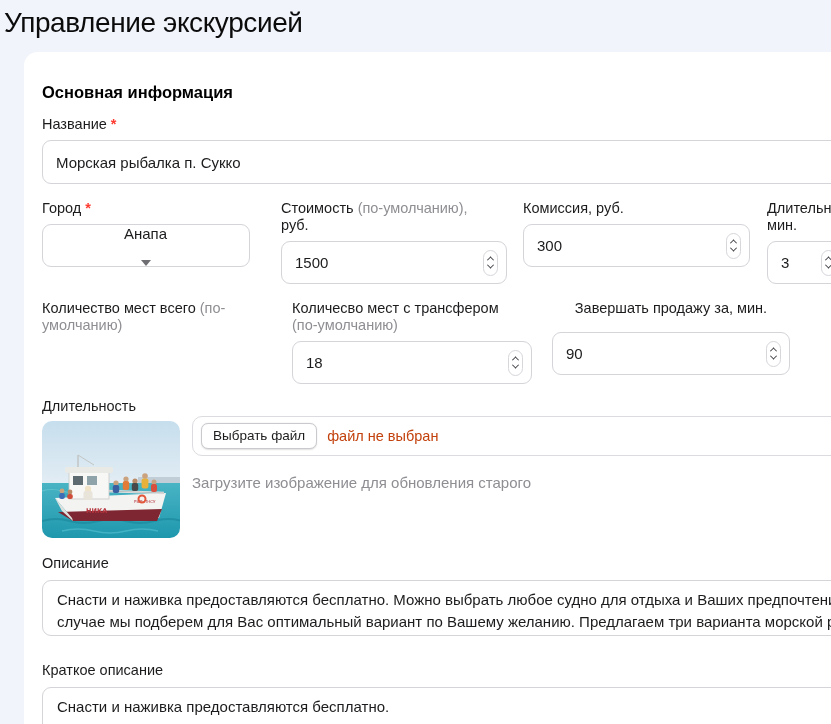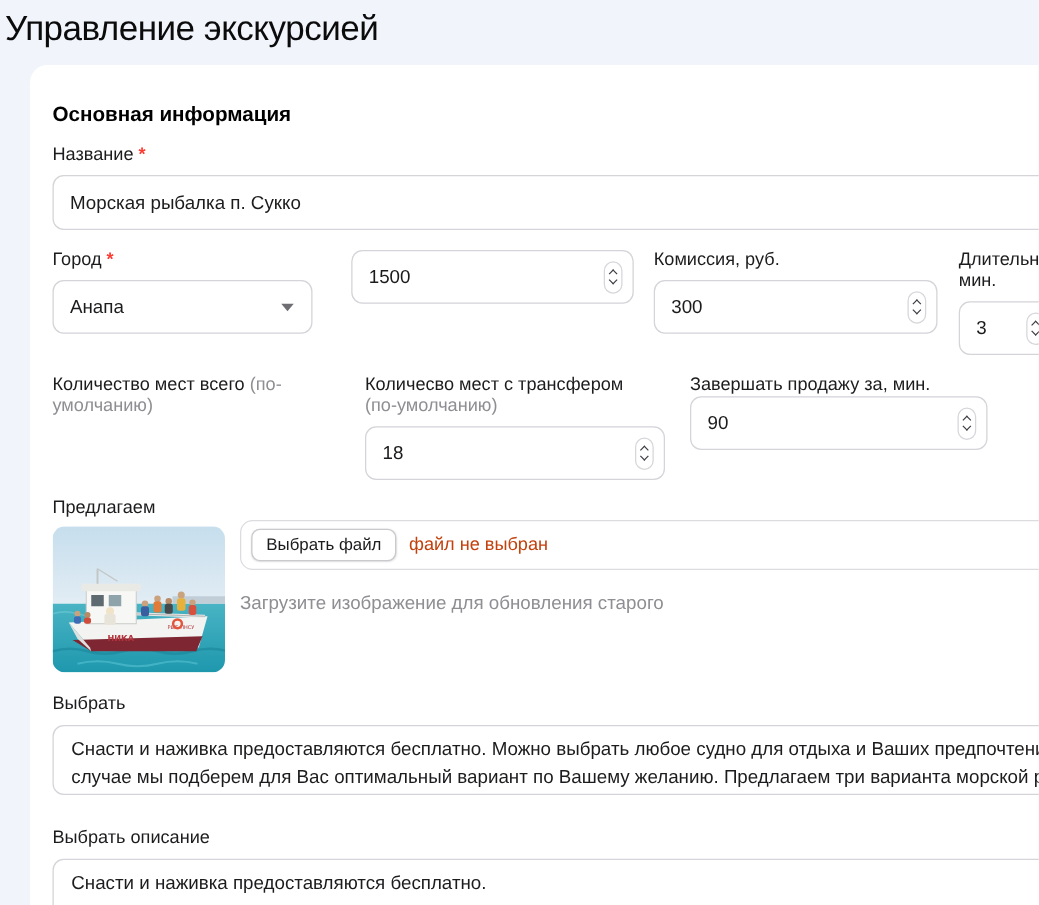--- a/index.html
+++ b/index.html
@@ -82,20 +82,21 @@
   .select-box {
     height:43px;
     border:1px solid #d4d4d9;
     border-radius:9px;
     background:#fff;
     display:flex;
     align-items:center;
     justify-content:space-between;
     padding:0 14px 0 13px;
     font-size:15px;
+    flex-direction:column;
   }
   .tri-down {
     width:0; height:0;
     border-left:5px solid transparent;
     border-right:5px solid transparent;
     border-top:6px solid #6e6e73;
   }
 
   .row { display:flex; margin-top:16px; align-items:flex-start; }
   .col { flex:0 0 auto; }
@@ -189,20 +190,25 @@
         <span>Город</span>
         <span class="req">*</span>
       </div>
       <div class="select-box">
         <span>Анапа</span>
         <span class="tri-down"></span>
       </div>
     </div>
 
     <div class="col c-cost">
+      <div class="label">
+        <span>Стоимость</span>
+        <span class="muted">(по-умолчанию),</span><br>
+        <span>руб.</span>
+      </div>
       <div class="input-box">
         <input type="text" value="1500" style="">
         <span class="stepper">
           <i class="chev up"></i>
           <i class="chev down"></i>
         </span>
       </div>
     </div>
 
     <div class="col c-comm">
@@ -250,36 +256,36 @@
       <div class="input-box">
         <input type="text" value="18" style="">
         <span class="stepper">
           <i class="chev up"></i>
           <i class="chev down"></i>
         </span>
       </div>
     </div>
 
     <div class="col r3c3">
-      <div class="label" style="margin-bottom:0;">
+      <div class="label" style="margin-bottom:15px;text-align:center;">
         <span>Завершать продажу за, мин.</span>
       </div>
       <div class="input-box">
         <input type="text" value="90" style="">
         <span class="stepper">
           <i class="chev up"></i>
           <i class="chev down"></i>
         </span>
       </div>
     </div>
   </div>
 
   <div class="image-section">
     <div class="label" style="margin-bottom:1px;">
-      <span>Предлагаем</span>
+      <span>Длительность</span>
     </div>
     <div class="image-row">
       <div class="thumb">
         <svg width="138" height="117" viewBox="0 0 138 117" xmlns="http://www.w3.org/2000/svg">
           <defs>
             <linearGradient id="sky" x1="0" y1="0" x2="0" y2="1">
               <stop offset="0" stop-color="#c6deed"></stop>
               <stop offset="1" stop-color="#e3edf4"></stop>
             </linearGradient>
             <linearGradient id="sea" x1="0" y1="0" x2="0" y2="1">
@@ -341,26 +347,26 @@
           <button class="file-btn">Выбрать файл</button>
           <span class="file-none">файл не выбран</span>
         </div>
         <div class="hint">Загрузите изображение для обновления старого</div>
       </div>
     </div>
   </div>
 
   <div class="desc-section">
     <div class="label" style="margin-bottom:8px;">
-      <span>Выбрать</span>
+      <span>Описание</span>
     </div>
     <textarea class="desc-area" wrap="off" style="">Снасти и наживка предоставляются бесплатно. Можно выбрать любое судно для отдыха и Ваших предпочтений. В любом
 случае мы подберем для Вас оптимальный вариант по Вашему желанию. Предлагаем три варианта морской рыбалки.</textarea>
   </div>
 
   <div class="short-section">
     <div class="label" style="margin-bottom:8px;">
-      <span>Выбрать описание</span>
+      <span>Краткое описание</span>
     </div>
     <textarea class="short-area" wrap="off" style="">Снасти и наживка предоставляются бесплатно.</textarea>
   </div>
 
 </div>
 
 </body></html>

